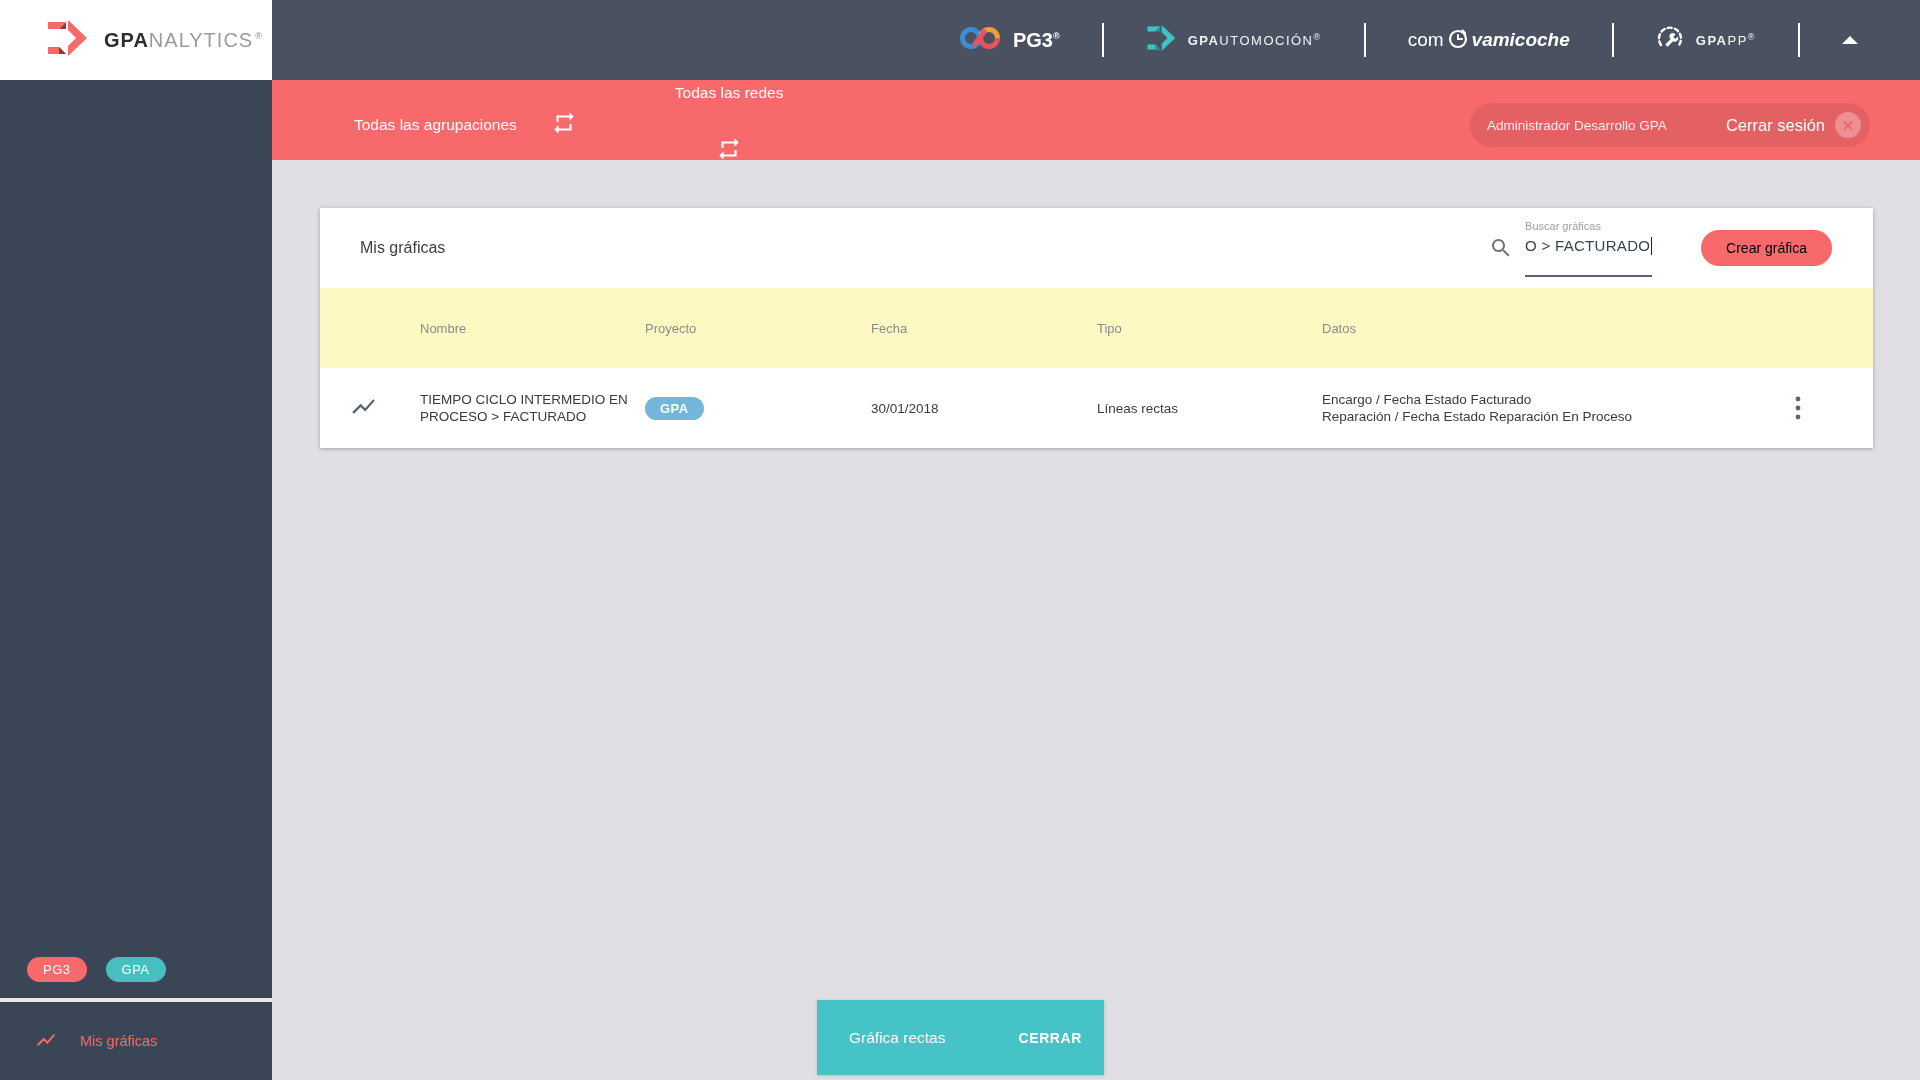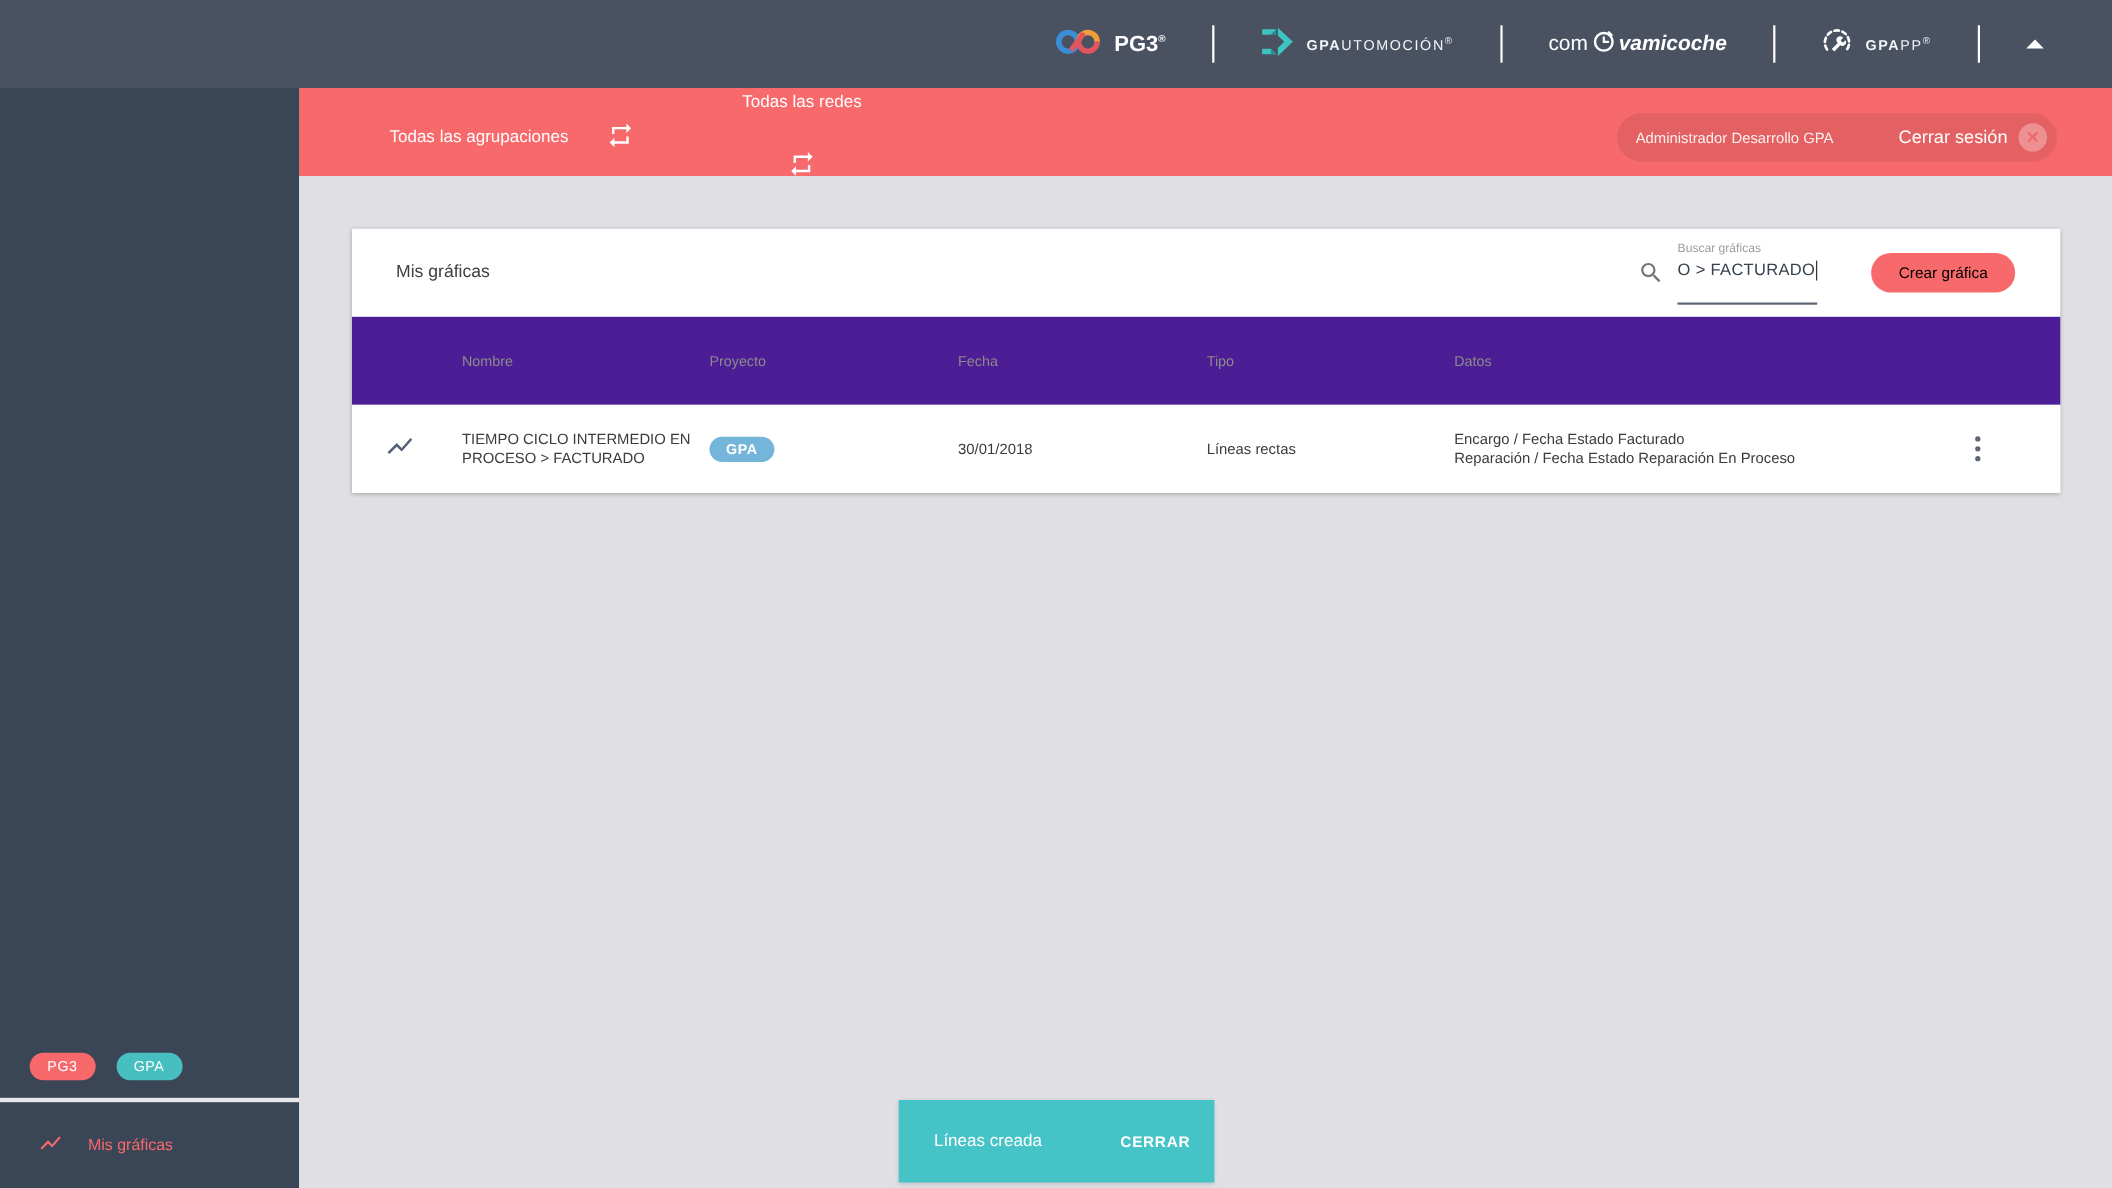--- a/index.html
+++ b/index.html
@@ -114,21 +114,21 @@
   }
   .search-value { font-size: 15px; color: #37424e; white-space: nowrap; letter-spacing: 0.3px; }
   .caret { width: 1.5px; height: 18px; background: #222; margin-left: 1px; }
   .create-btn {
     margin-left: 49px; height: 36px; padding: 0 25px; border: none; border-radius: 18px;
     background: #f7696b; color: #000000; font-size: 14px;
     font-family: "Liberation Sans", sans-serif; cursor: pointer;
   }
 
   .tgrid { display: grid; grid-template-columns: 100px 225px 226px 226px 225px 400px 1fr; align-items: center; }
-  .thead { height: 80px; background: #4c1d95; }
+  .thead { height: 80px; background: #fef9c3; }
   .thead .th { font-size: 13px; color: #8b8b8b; }
   .trow { height: 80px; background: #ffffff; }
   .cell-icon { padding-left: 30px; }
   .row-name, .row-data { font-size: 13.5px; color: #3b3b3b; line-height: 17px; }
   .row-date, .row-type { font-size: 13.5px; color: #3b3b3b; }
   .proj-badge {
     display: inline-block; background: #74b6da; color: #fff; font-weight: bold;
     font-size: 13px; padding: 4px 15px; border-radius: 13px; letter-spacing: 0.5px;
   }
   .row-actions { display: flex; justify-content: center; cursor: pointer; }
@@ -143,20 +143,32 @@
   .snack-action {
     margin-left: auto; background: none; border: none; color: #ffffff;
     font-weight: bold; font-size: 14px; letter-spacing: 0.6px; cursor: pointer;
     font-family: "Liberation Sans", sans-serif;
   }
 </style>
 </head>
 <body>
 
 <div class="topbar">
+  <div class="logo-box">
+    <span>
+      <svg width="42" height="44" viewBox="0 0 42 44">
+        <polygon points="2,6 20,6 13,13 2,13" fill="#f7696b"></polygon>
+        <polygon points="13,13 20,6 20,13" fill="#8e3b3f"></polygon>
+        <path d="M22,4 L41,22 L22,40 L22,30 L30,22 L22,14 Z" fill="#f7696b"></path>
+        <polygon points="2,31 13,31 20,38 2,38" fill="#f7696b"></polygon>
+        <polygon points="13,31 20,38 13,38" fill="#8e3b3f"></polygon>
+      </svg>
+    </span>
+    <span class="brand-text"><b>GPA</b><span>NALYTICS</span><sup class="brand-reg">®</sup></span>
+  </div>
 
   <div class="topbar-right">
     <div class="tb-app">
       <span>
         <svg width="42" height="26" viewBox="0 0 42 26">
           <circle cx="12" cy="13" r="8.5" fill="none" stroke="#3b8ed6" stroke-width="5"></circle>
           <path d="M21.5 13 A8.5 8.5 0 0 1 38.5 13" fill="none" stroke="#ef9f3a" stroke-width="5"></path>
           <path d="M38.5 13 A8.5 8.5 0 0 1 21.5 13" fill="none" stroke="#e2545e" stroke-width="5"></path>
           <path d="M16 19 L25 7" fill="none" stroke="#e2545e" stroke-width="5" stroke-linecap="round"></path>
         </svg>
@@ -314,15 +326,15 @@
             <circle cx="12" cy="14" r="2.4"></circle>
             <circle cx="12" cy="23" r="2.4"></circle>
         </svg>
       </div>
     </div>
 
   </div>
 </div>
 
 <div class="snackbar">
-  <span class="snack-msg">Líneas creada</span>
+  <span class="snack-msg">Gráfica rectas</span>
   <button class="snack-action">CERRAR</button>
 </div>
 
 </body></html>

